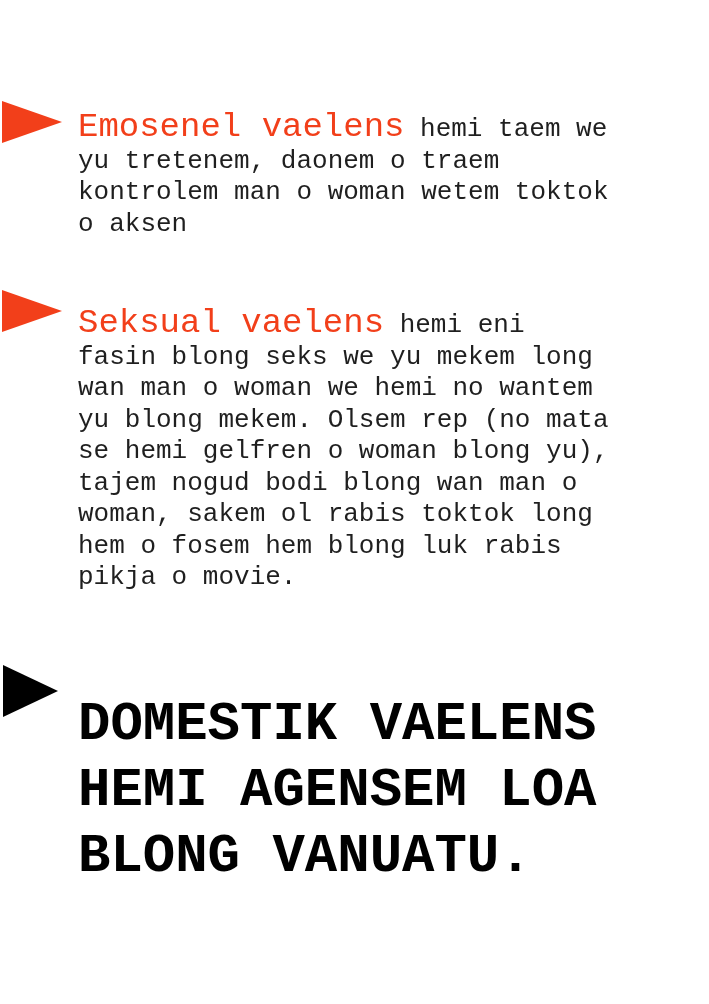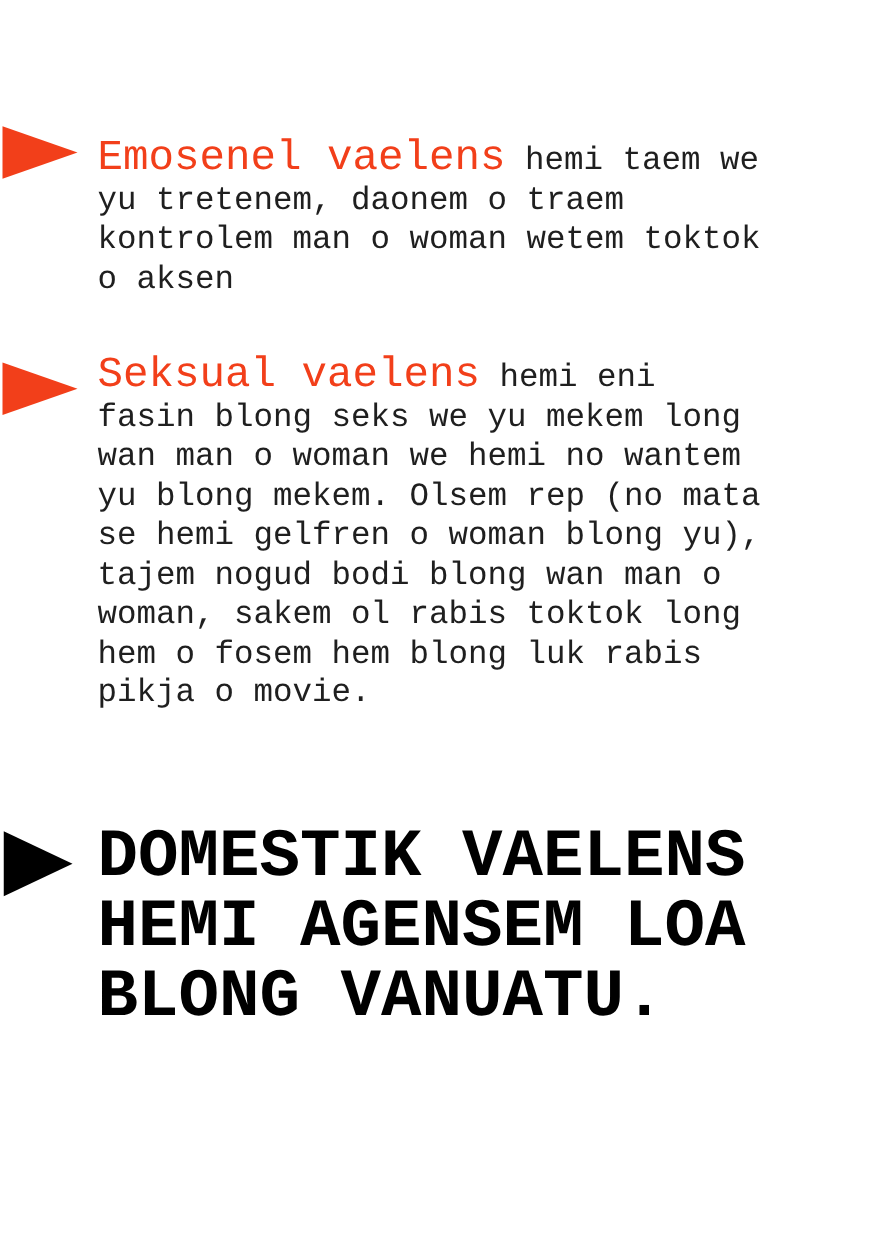--- a/index.html
+++ b/index.html
@@ -38,33 +38,33 @@
     left: 78px;
     width: 622px;
     margin: 0;
     font-size: 26px;
     line-height: 31.5px;
     color: #1f1f1f;
     white-space: pre-line;
     letter-spacing: 0;
   }
   .para-1 { top: 112px; }
-  .para-2 { top: 286px; }
+  .para-2 { top: 308px; }
   .red-title {
     color: #f23f1a;
     font-size: 34px;
   }
   .big-heading {
     position: absolute;
     left: 78px;
-    top: 659px;
+    top: 692px;
     width: 622px;
     margin: 0;
     font-size: 54px;
-    line-height: 56px;
+    line-height: 66px;
     font-weight: bold;
     color: #000000;
     white-space: pre-line;
   }
   .para-3 { top: 829px; }
 </style>
 </head>
 <body>
 
 <div class="poster">

